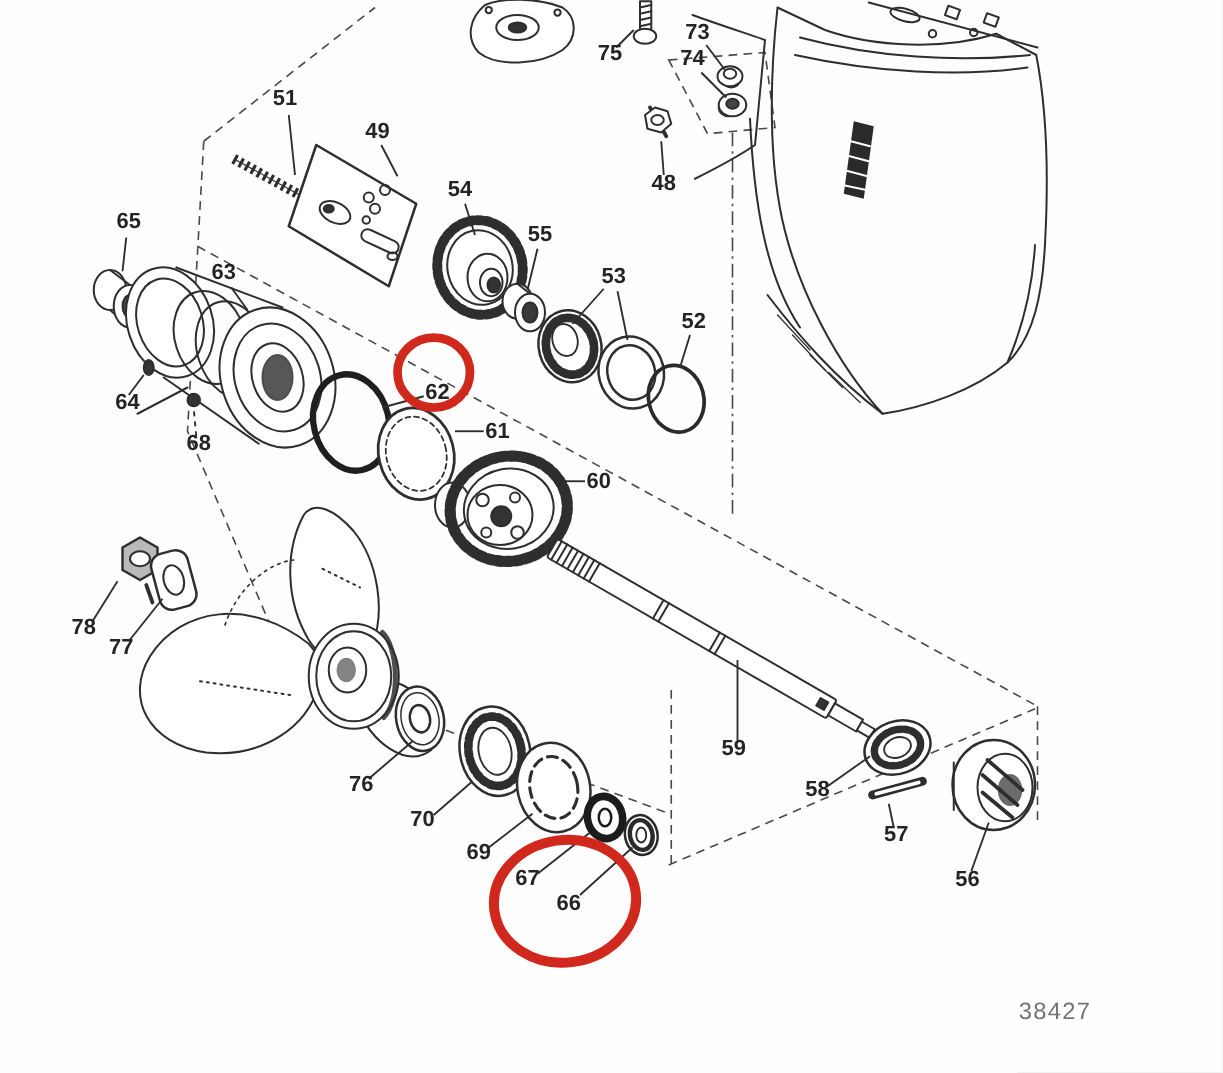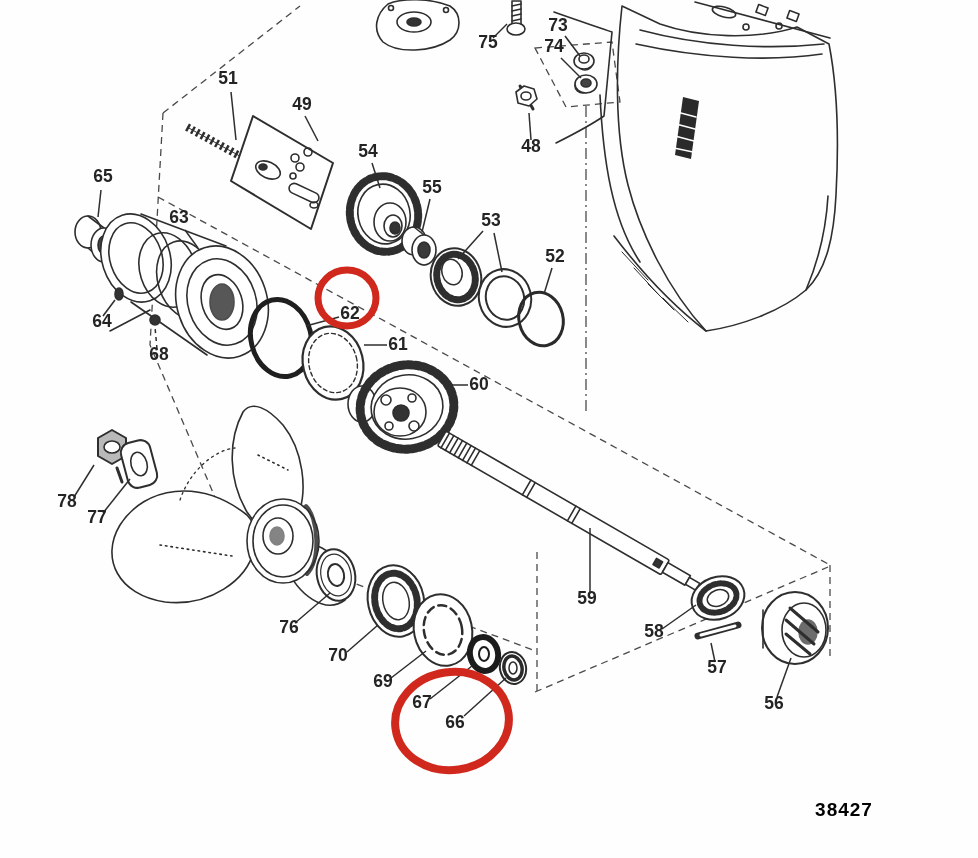--- a/index.html
+++ b/index.html
@@ -4,21 +4,21 @@
 <style>
   html,body{margin:0;padding:0;background:#e8e8e8;font-family:"Liberation Sans",sans-serif;}
   .stage{position:relative;width:978px;height:858px;background:#fefefe;overflow:hidden;margin:0 auto;}
   svg{position:absolute;inset:0;}
   .art{stroke:#2e2e2e;fill:none;stroke-width:1.6;stroke-linecap:round;stroke-linejoin:round;}
   .construction{stroke:#4a4a4a;fill:none;stroke-width:1.3;stroke-dasharray:7 5;}
   .dashdot{stroke-dasharray:11 4 2 4;}
   .leader{stroke:#2e2e2e;fill:none;stroke-width:1.5;}
   .dashedleader{stroke-dasharray:4 4;}
   .plabel{font-family:"Liberation Sans",sans-serif;font-weight:bold;font-size:17.5px;fill:#242424;text-anchor:middle;}
-  .dnum{position:absolute;left:812px;top:799px;width:64px;text-align:center;font-weight:bold;font-size:19px;color:#000000;letter-spacing:1px;}
+  .dnum{position:absolute;left:812px;top:799px;width:64px;text-align:center;font-weight:normal;font-size:19px;color:#737373;letter-spacing:1px;}
   .fillw{fill:#ffffff;}
 </style>
 </head>
 <body>
 
 <div class="stage">
 <svg viewBox="0 0 978 858">
 
   <g>
     <polyline class="construction" points="163,113 150,345 232,537"></polyline>

